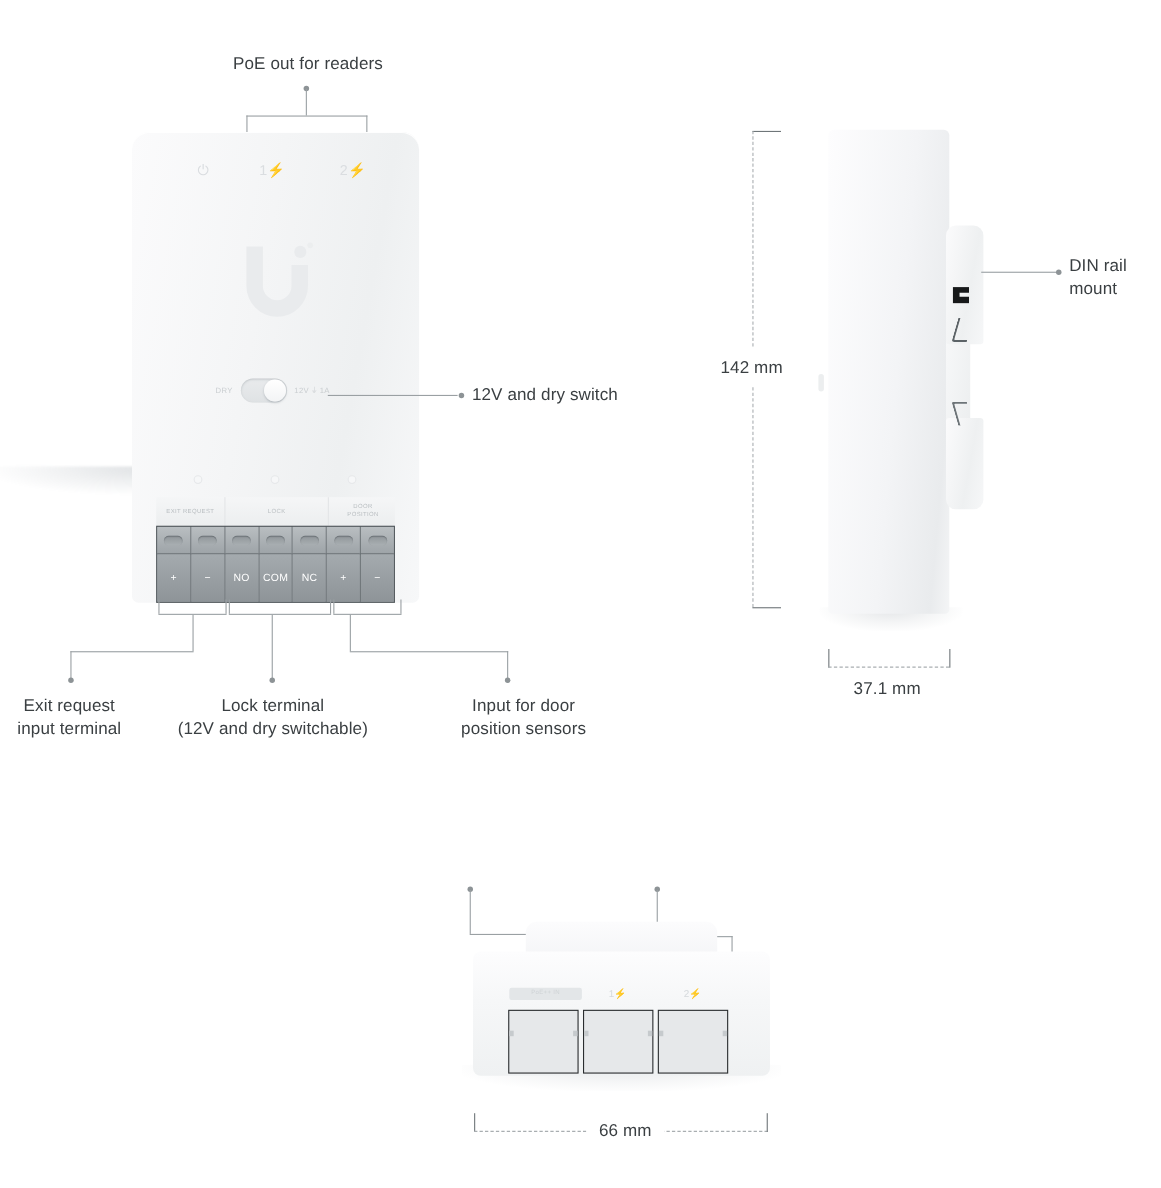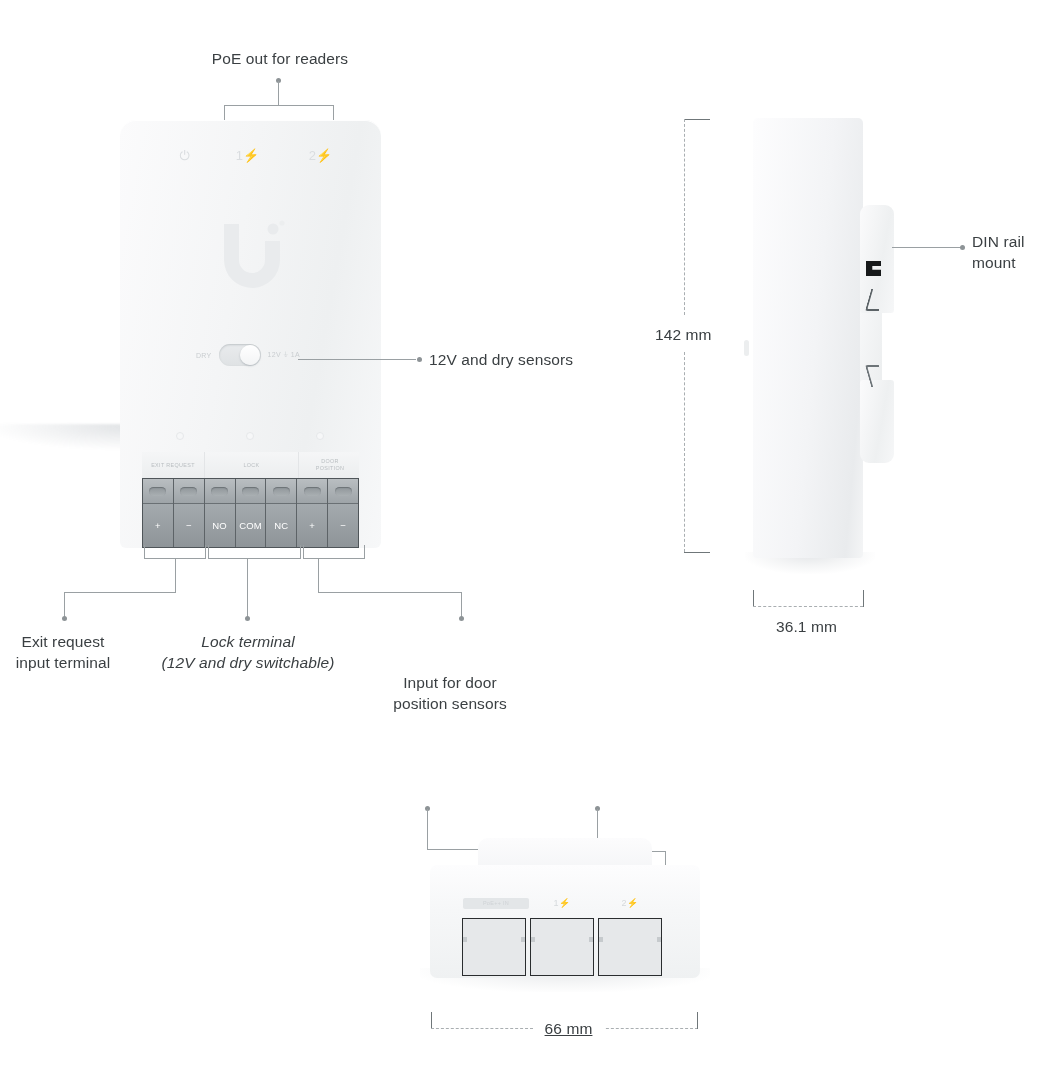--- a/index.html
+++ b/index.html
@@ -511,21 +511,21 @@
               <i></i>
             </span>
           <span class="term-label">−</span>
         </div>
       </div>
     </div>
   </div>
 
   <div class="lline h" style="left:298px; top:359px; width:118px;"></div>
   <div class="ldot" style="left:417px; top:357px;"></div>
-  <div class="callout left" style="left:429px; top:349px; width:230px;">12V and dry sensors</div>
+  <div class="callout left" style="left:429px; top:349px; width:230px;">12V and dry switch</div>
 
   <div class="bracket" style="left:144px; top:558px; width:62px; height:13px;">
     <span class="bar"></span>
       <span class="capL" style="height:13px; top:-13px;"></span>
       <span class="capR" style="height:13px; top:-13px;"></span>
   </div>
   <div class="bracket" style="left:208px; top:558px; width:93px; height:13px;">
     <span class="bar"></span>
       <span class="capL" style="height:13px; top:-13px;"></span>
       <span class="capR" style="height:13px; top:-13px;"></span>
@@ -544,23 +544,23 @@
   <div class="lline v" style="left:247px; top:559px; height:58px;"></div>
   <div class="ldot" style="left:245px; top:616px;"></div>
 
   <div class="lline v" style="left:318px; top:559px; height:33px;"></div>
   <div class="lline h" style="left:318px; top:592px; width:144px;"></div>
   <div class="lline v" style="left:461px; top:592px; height:25px;"></div>
   <div class="ldot" style="left:459px; top:616px;"></div>
 
   <div class="callout center" style="left:-8px; top:631px; width:142px;">Exit request
 input terminal</div>
-  <div class="callout center" style="left:142px; top:631px; width:212px;font-style:italic;">Lock terminal
+  <div class="callout center" style="left:142px; top:631px; width:212px;">Lock terminal
 (12V and dry switchable)</div>
-  <div class="callout center" style="left:380px; top:631px; width:140px;margin-top:41px;">Input for door
+  <div class="callout center" style="left:406px; top:631px; width:140px;">Input for door
 position sensors</div>
 
   <div id="side-shadow"></div>
   <div id="side-view">
     <div id="side-body"></div>
   </div>
   <div id="side-notch"></div>
 
   <div id="din-clip">
     <div id="din-spine"></div>
@@ -578,21 +578,21 @@
 
   <div class="dim-cap-h" style="left:684px; top:119px; width:26px;"></div>
   <div class="dim-v-dash" style="left:684px; top:119px; height:196px;"></div>
   <div class="dim-v-dash" style="left:684px; top:352px; height:200px;"></div>
   <div class="dim-cap-h" style="left:684px; top:552px; width:26px;"></div>
   <div class="dimlabel" style="left:651px; top:325px;">142 mm</div>
 
   <div class="dim-cap-v" style="left:753px; top:590px; height:17px;"></div>
   <div class="dim-h-dash" style="left:753px; top:606px; width:110px;"></div>
   <div class="dim-cap-v" style="left:863px; top:590px; height:17px;"></div>
-  <div class="dimlabel" style="left:772px; top:617px;">36.1 mm</div>
+  <div class="dimlabel" style="left:772px; top:617px;">37.1 mm</div>
 
 
   <div class="ldot" style="left:425px; top:806px;"></div>
   <div class="ldot" style="left:595px; top:806px;"></div>
 
   <div class="lline v" style="left:427px; top:809px; height:40px;"></div>
   <div class="lline h" style="left:427px; top:849px; width:65px;"></div>
   <div class="lline v" style="left:491px; top:849px; height:32px;"></div>
 
   <div class="lline v" style="left:597px; top:809px; height:42px;"></div>
@@ -625,15 +625,15 @@
           <span class="tabL"></span><span class="tabR"></span>
         </div>
       </div>
     </div>
   </div>
 
   <div class="dim-cap-v" style="left:431px; top:1012px; height:17px;"></div>
   <div class="dim-h-dash" style="left:431px; top:1028px; width:102px;"></div>
   <div class="dim-h-dash" style="left:596px; top:1028px; width:102px;"></div>
   <div class="dim-cap-v" style="left:697px; top:1012px; height:17px;"></div>
-  <div class="dimlabel" style="left:533px; top:1019px; width:63px; text-align:center;text-decoration:underline;">66 mm</div>
+  <div class="dimlabel" style="left:533px; top:1019px; width:63px; text-align:center;">66 mm</div>
 
 </div>
 
 </body></html>

